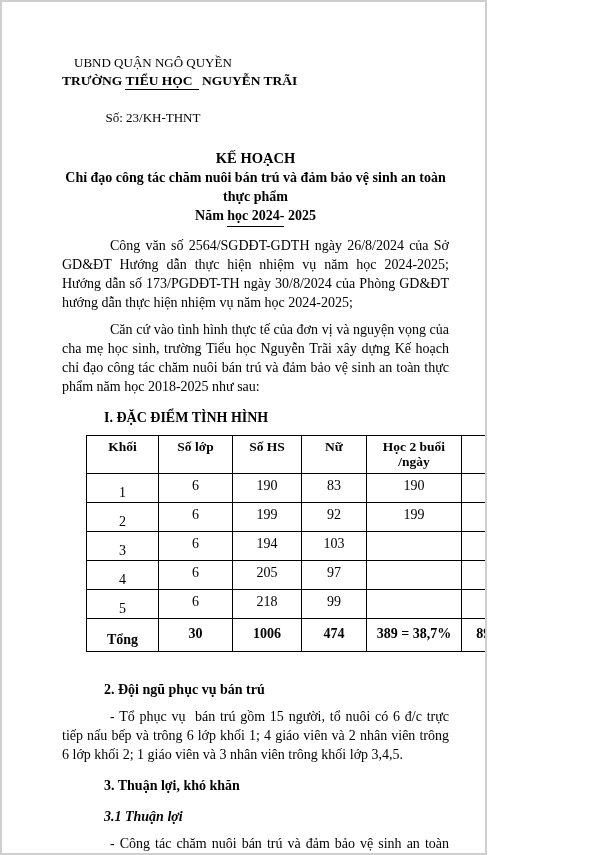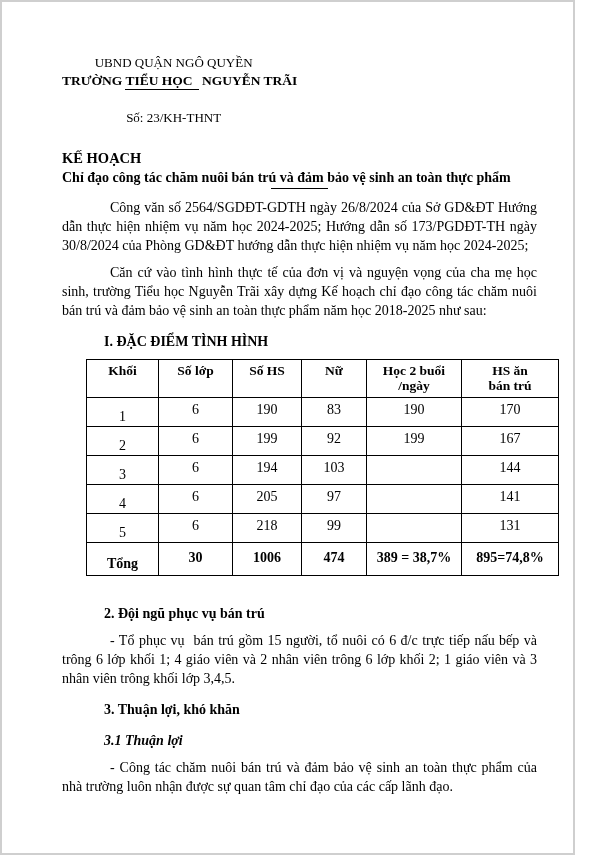--- a/index.html
+++ b/index.html
@@ -1,18 +1,18 @@
 <!DOCTYPE html>
 <html><head>
 <meta charset="utf-8">
 <style>
   * { margin: 0; padding: 0; box-sizing: border-box; }
   html, body { background: #ffffff; }
   .page {
-    width: 575px;
+    width: 487px;
     height: 855px;
     background: #ffffff;
     border: 2px solid #cfcfcf;
     font-family: "Liberation Serif", "DejaVu Serif", serif;
     color: #000000;
     padding: 52px 36px 0 60px;
     overflow: hidden;
   }
   
   .doc-header { display: flex; width: 100%; }
@@ -27,21 +27,21 @@
   .motto-inner {
     display: inline-block;
     font-size: 13.5px;
     font-weight: bold;
     border-bottom: 1.2px solid #000;
     padding: 0 8px 2px 8px;
     line-height: 16px;
   }
   .place-date { font-size: 13.5px; font-style: italic; margin-top: 15px; white-space: pre-wrap; }
   
-  .title-block { margin-top: 23px; }
+  .title-block { margin-top: 23px; text-align: center; }
   .title-main { font-size: 14.5px; font-weight: bold; line-height: 19px; }
   .title-sub  { font-size: 14px;  font-weight: bold; line-height: 19px; }
   .title-underline { width: 57px; border-top: 1.5px solid #000; margin: 1px auto 0 auto; height: 0; }
   
   .para {
     font-size: 14px;
     line-height: 19px;
     text-align: justify;
     text-indent: 48px;
     margin-top: 8px;
@@ -97,20 +97,21 @@
     <div class="header-left">
       <div class="h-small">UBND QUẬN NGÔ QUYỀN</div>
       <div class="org-name"><span>TRƯỜNG </span><span class="u-span">TIỂU HỌC</span><span> NGUYỄN TRÃI</span></div>
       <div class="doc-number">Số: 23/KH-THNT</div>
     </div>
   </div>
 
   <div class="title-block">
     <div class="title-main">KẾ HOẠCH</div>
     <div class="title-sub">Chỉ đạo công tác chăm nuôi bán trú và đảm bảo vệ sinh an toàn thực phẩm</div>
+    <div class="title-sub">Năm học 2024- 2025</div>
     <div class="title-underline"></div>
   </div>
 
   <p class="para first">Công văn số 2564/SGDĐT-GDTH ngày 26/8/2024 của Sở GD&amp;ĐT Hướng dẫn thực hiện nhiệm vụ năm học 2024-2025; Hướng dẫn số 173/PGDĐT-TH ngày 30/8/2024 của Phòng GD&amp;ĐT hướng dẫn thực hiện nhiệm vụ năm học 2024-2025;</p>
   <p class="para">Căn cứ vào tình hình thực tế của đơn vị và nguyện vọng của cha mẹ học sinh, trường Tiểu học Nguyễn Trãi xây dựng Kế hoạch chỉ đạo công tác chăm nuôi bán trú và đảm bảo vệ sinh an toàn thực phẩm năm học 2018-2025 như sau:</p>
 
   <div class="sec-heading">I. ĐẶC ĐIỂM TÌNH HÌNH</div>
 
   <table class="students">
     <colgroup>

